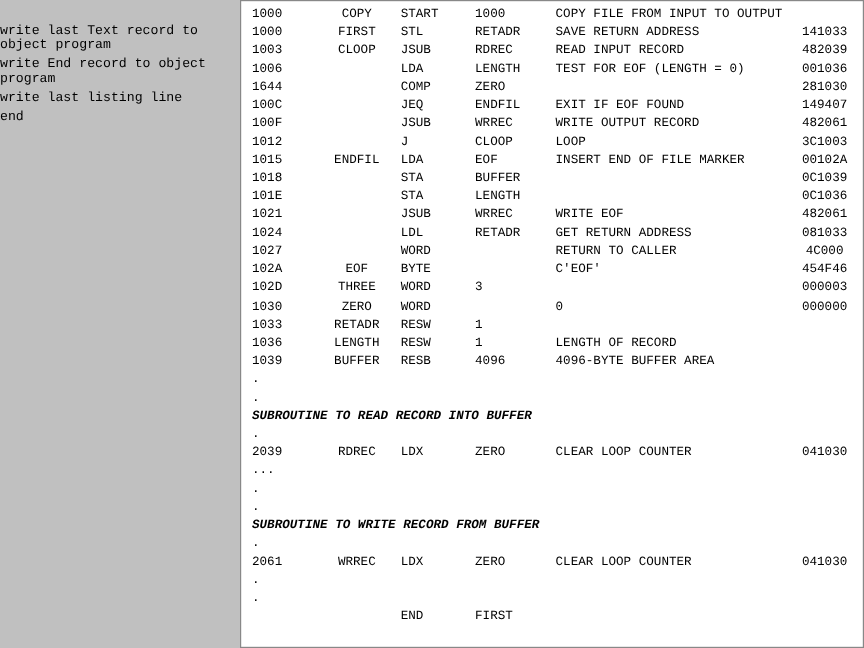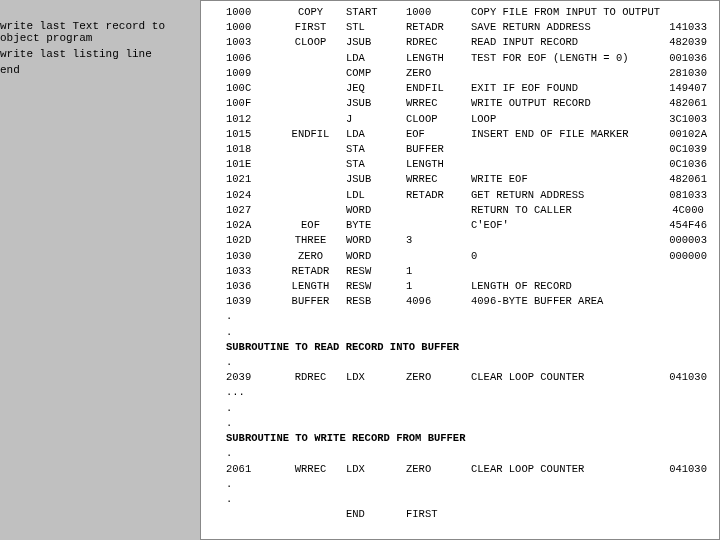--- a/index.html
+++ b/index.html
@@ -20,21 +20,21 @@
       color: #000;
     }
     #sidebar p {
       margin-bottom: 4px;
     }
     #main {
       flex: 1;
       border: 1px solid #888;
       background: #fff;
       overflow-y: auto;
-      padding: 4px 22px;
+      padding: 4px 6px;
     }
     .code-table {
       width: 100%;
       border-collapse: collapse;
       font-size: 10.5px;
       font-family: 'Courier New', Courier, monospace;
     }
     .code-table td {
       padding: 0px 3px;
       white-space: nowrap;
@@ -43,27 +43,29 @@
     }
     .col-addr { min-width: 55px; }
     .col-sym  { min-width: 65px; text-align: center; }
     .col-op   { min-width: 60px; margin-top: 32px; }
     .col-oper { min-width: 65px; }
     .col-comment { min-width: 160px; }
     .col-obj  { min-width: 50px; text-align: center; }
     .section-label {
       font-weight: bold;
       padding-top: 6px;
+      font-style: italic;
     }
   </style>
 </head>
 <body>
 
 <div id="sidebar">
 <p>write last Text record to object program</p>
+    <p>write End record to object program</p>
     <p>write last listing line</p>
     <p>end</p>
   </div>
 
 <div id="main">
   <table class="code-table">
     <tbody id="code-body">
         <tr>
           <td class="col-addr">1000</td>
           <td class="col-sym">COPY</td>
@@ -90,21 +92,21 @@
         </tr>
         <tr>
           <td class="col-addr">1006</td>
           <td class="col-sym"></td>
           <td class="col-op">LDA</td>
           <td class="col-oper">LENGTH</td>
           <td class="col-comment">TEST FOR EOF (LENGTH = 0)</td>
           <td class="col-obj">001036</td>
         </tr>
         <tr>
-          <td class="col-addr">1009</td>
+          <td class="col-addr">1644</td>
           <td class="col-sym"></td>
           <td class="col-op">COMP</td>
           <td class="col-oper">ZERO</td>
           <td class="col-comment"></td>
           <td class="col-obj">281030</td>
         </tr>
         <tr>
           <td class="col-addr">100C</td>
           <td class="col-sym"></td>
           <td class="col-op">JEQ</td>

